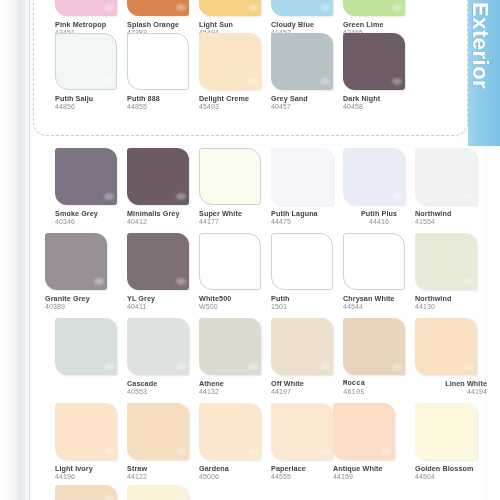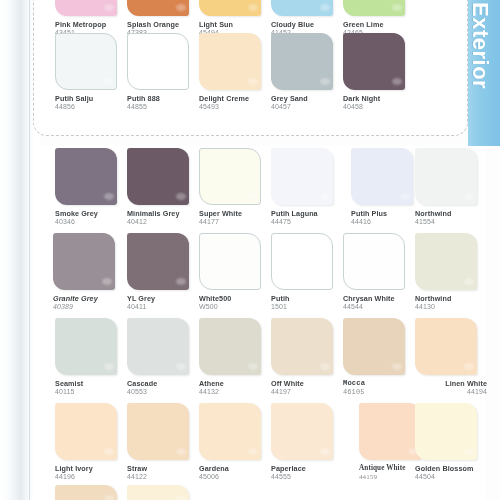--- a/index.html
+++ b/index.html
@@ -288,41 +288,41 @@
         </div>
         <div class="cell" style="left: 238px;">
           <div class="chip shadow-soft" style="background: rgb(243, 245, 250);">
             <div class="glint"></div>
           </div>
           <div class="labels">
             <div class="sw-name">Putih Laguna</div>
             <div class="sw-code">44475</div>
           </div>
         </div>
-        <div class="cell" style="left: 318px;">
+        <div class="cell" style="left: 310px; text-align: center;">
           <div class="chip shadow-soft" style="background: rgb(231, 236, 247);">
             <div class="glint"></div>
           </div>
           <div class="labels">
             <div class="sw-name">Putih Plus</div>
             <div class="sw-code">44416</div>
           </div>
         </div>
         <div class="cell" style="left: 382px;">
           <div class="chip shadow-soft" style="background: rgb(241, 243, 242);">
             <div class="glint"></div>
           </div>
           <div class="labels">
             <div class="sw-name">Northwind</div>
             <div class="sw-code">41554</div>
           </div>
         </div>
       </div>
       <div class="row" style="left: 33px; top: 233px;">
-        <div class="cell" style="left: 20px; font-style: italic;">
+        <div class="cell" style="left: 12px;">
           <div class="chip shadow-soft" style="background: rgb(153, 143, 150);">
             <div class="glint"></div>
           </div>
           <div class="labels">
             <div class="sw-name">Granite Grey</div>
             <div class="sw-code">40389</div>
           </div>
         </div>
         <div class="cell" style="left: 94px;">
           <div class="chip shadow-soft" style="background: rgb(126, 110, 118);">
@@ -368,24 +368,20 @@
             <div class="sw-name">Northwind</div>
             <div class="sw-code">44130</div>
           </div>
         </div>
       </div>
       <div class="row" style="left: 33px; top: 318px;">
         <div class="cell" style="left: 22px;">
           <div class="chip shadow-soft" style="background: rgb(215, 223, 218);">
             <div class="glint"></div>
           </div>
-          <div class="labels">
-            <div class="sw-name">Seamist</div>
-            <div class="sw-code">40115</div>
-          </div>
         </div>
         <div class="cell" style="left: 94px;">
           <div class="chip shadow-soft" style="background: rgb(221, 226, 224);">
             <div class="glint"></div>
           </div>
           <div class="labels">
             <div class="sw-name">Cascade</div>
             <div class="sw-code">40553</div>
           </div>
         </div>
@@ -456,21 +452,21 @@
         </div>
         <div class="cell" style="left: 238px;">
           <div class="chip shadow-soft" style="background: rgb(251, 232, 210);">
             <div class="glint"></div>
           </div>
           <div class="labels">
             <div class="sw-name">Paperlace</div>
             <div class="sw-code">44555</div>
           </div>
         </div>
-        <div class="cell" style="left: 326px; font-family: Liberation Serif, serif;">
+        <div class="cell" style="left: 300px;">
           <div class="chip shadow-soft" style="background: rgb(251, 220, 196);">
             <div class="glint"></div>
           </div>
           <div class="labels">
             <div class="sw-name">Antique White</div>
             <div class="sw-code">44159</div>
           </div>
         </div>
         <div class="cell" style="left: 382px;">
           <div class="chip shadow-soft" style="background: rgb(252, 246, 220);">

